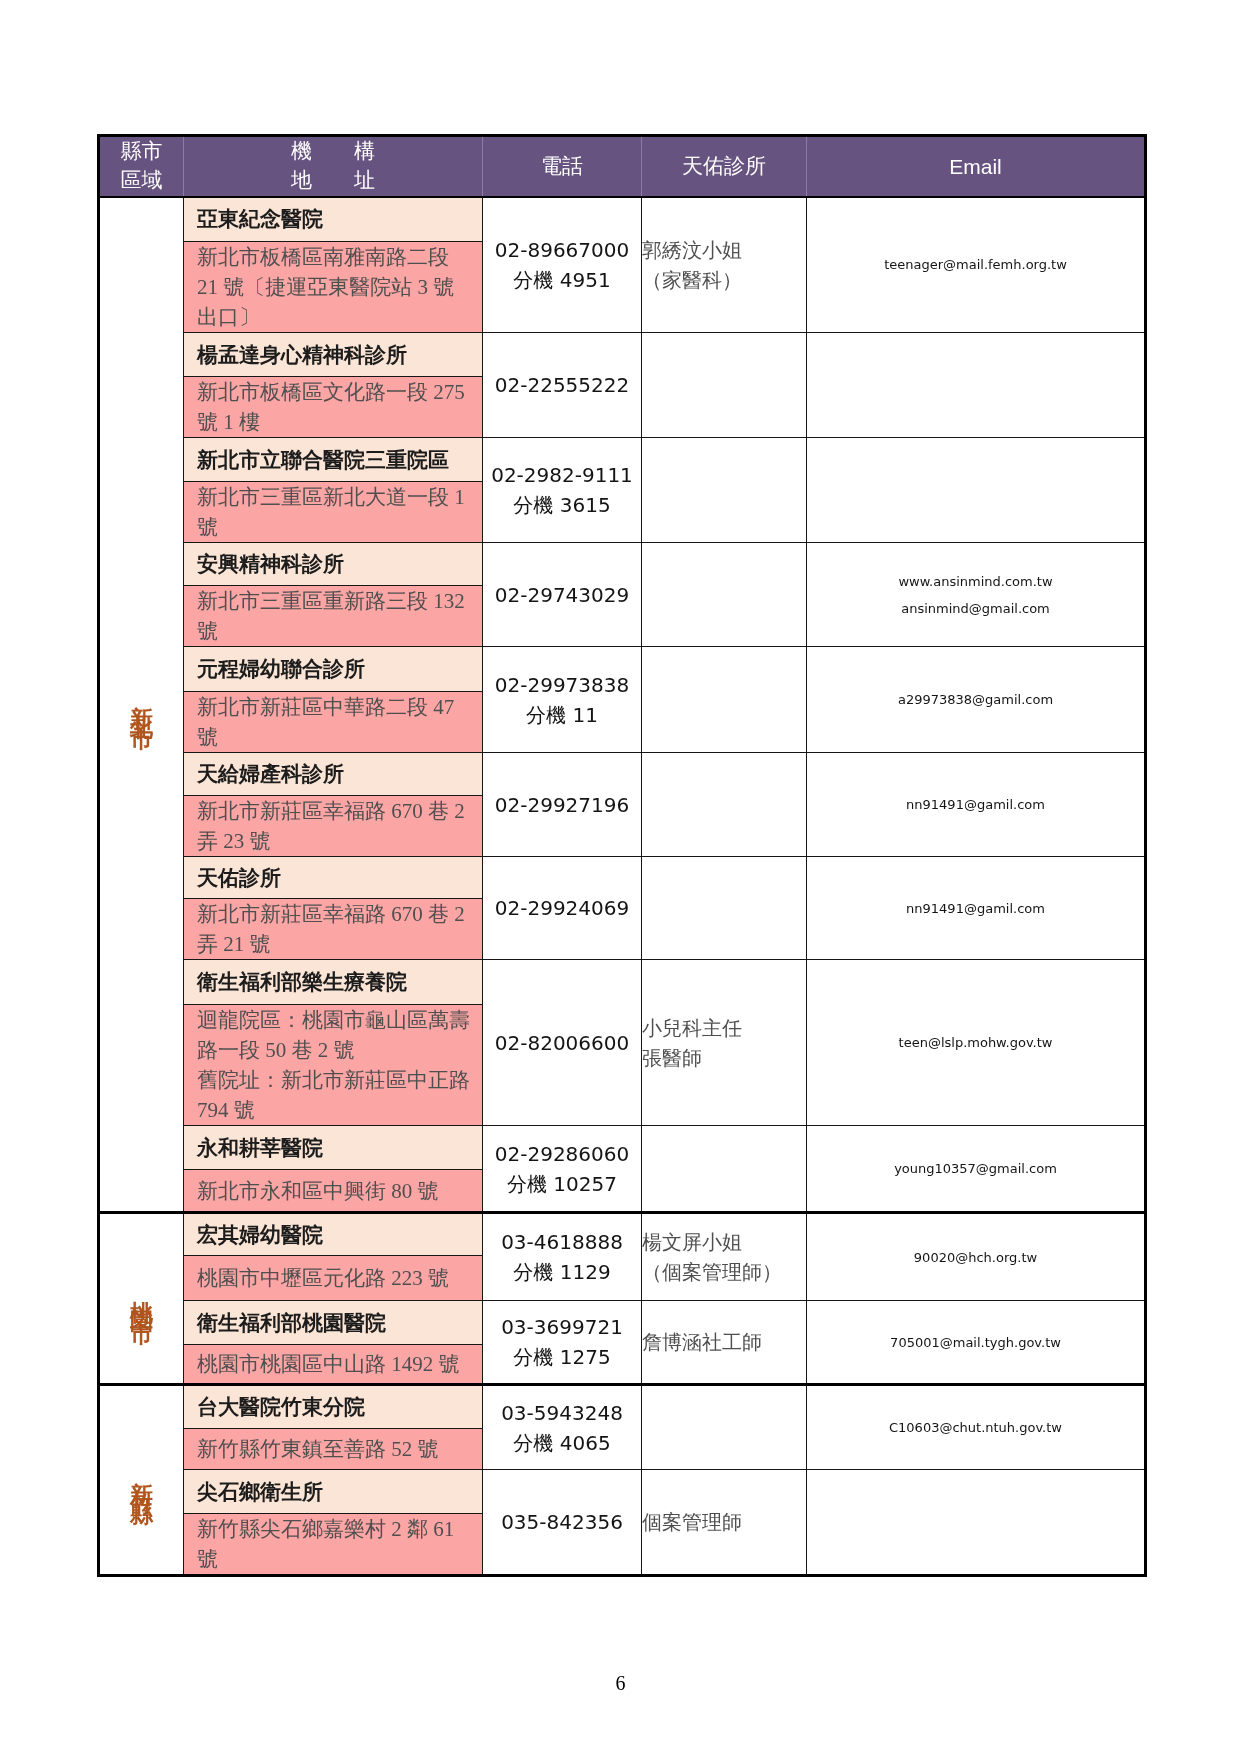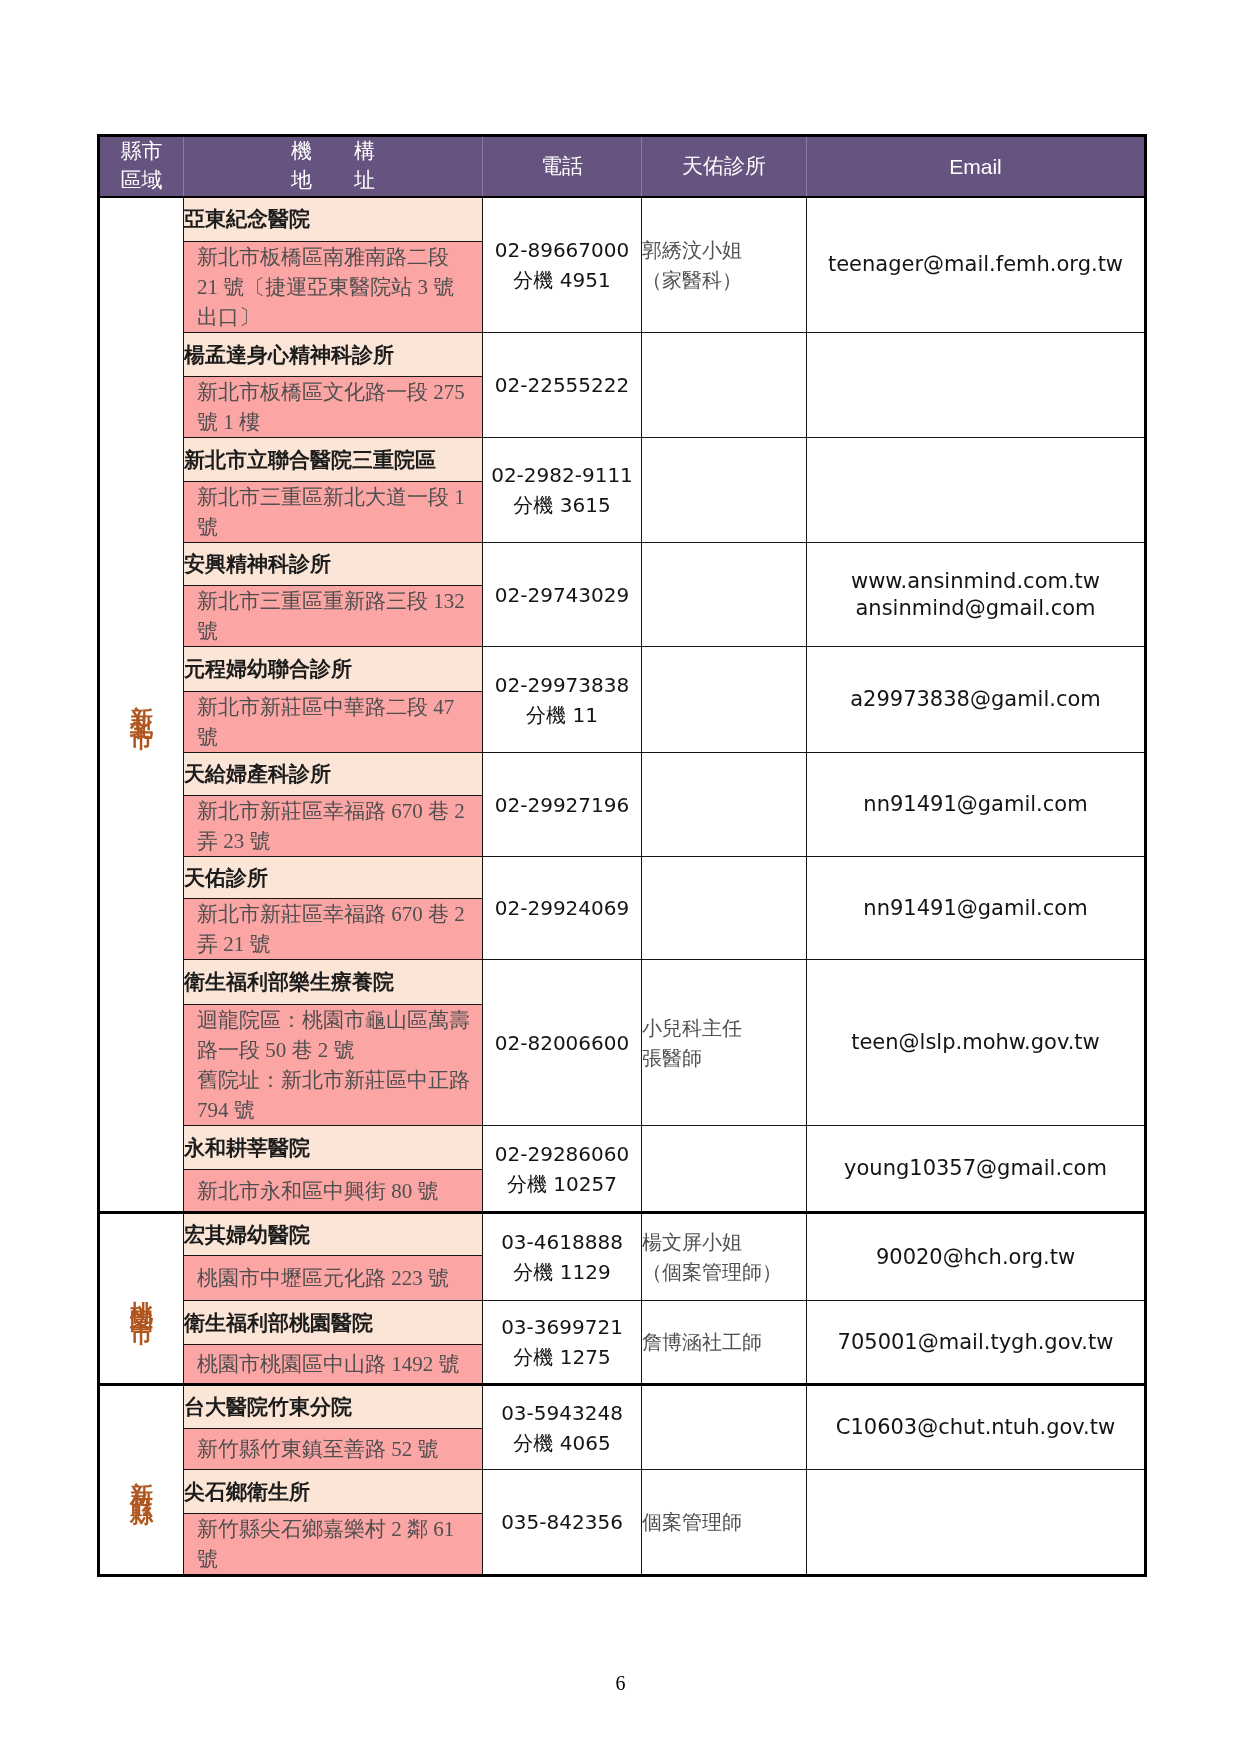--- a/index.html
+++ b/index.html
@@ -51,20 +51,21 @@
     font-weight:bold;
     color:#B0551E;
     letter-spacing:10px;
     line-height:1;
   }
   td.org-name{
     background:#FBE5D6;
     font-weight:bold;
     font-size:21px;
     color:#1c1c1c;
+    padding-left:13px;
     padding-right:6px;
     vertical-align:middle;
   }
   td.org-addr{
     background:#fca5a5;
     font-size:21px;
     color:#4f4f4f;
     line-height:30px;
     padding-left:13px;
     padding-right:8px;
@@ -83,21 +84,21 @@
   td.contact{
     font-size:20px;
     color:#4f4f4f;
     text-align:left;
     vertical-align:middle;
     line-height:30px;
     white-space:pre-line;
   }
   td.email{
     font-family:"DejaVu Sans","Liberation Sans",sans-serif;
-    font-size:21px;
+    font-size:13px;
     color:#141414;
     text-align:center;
     vertical-align:middle;
     line-height:27px;
     white-space:pre-line;
   }
   .page-number{
     position:absolute;
     left:0;right:0;
     top:1672px;

